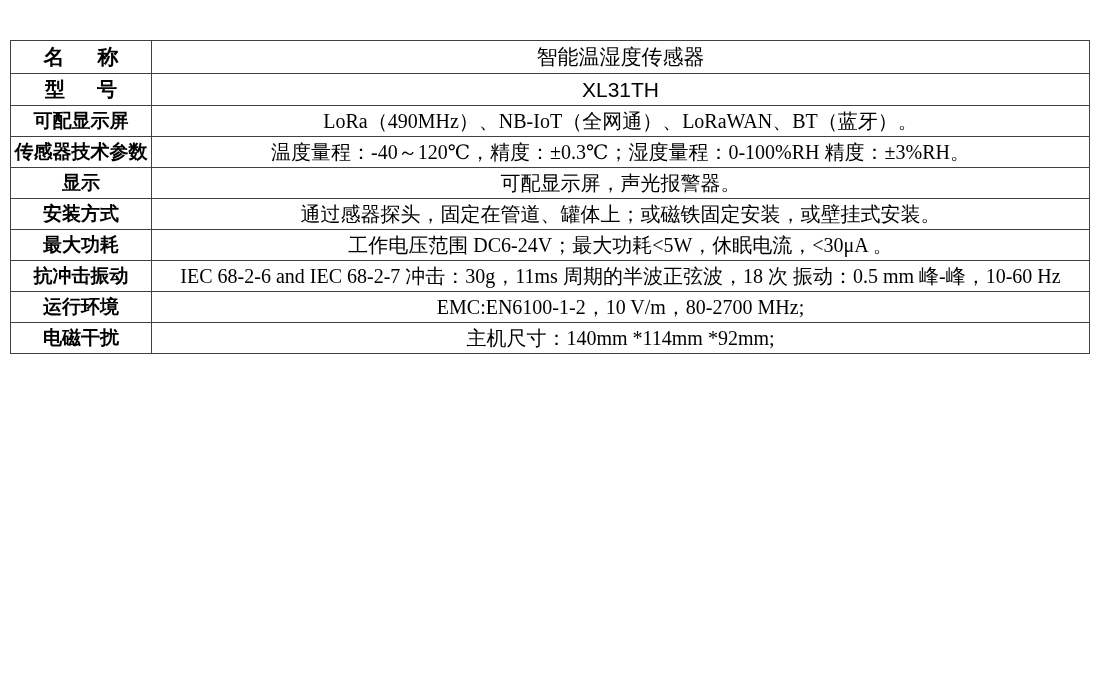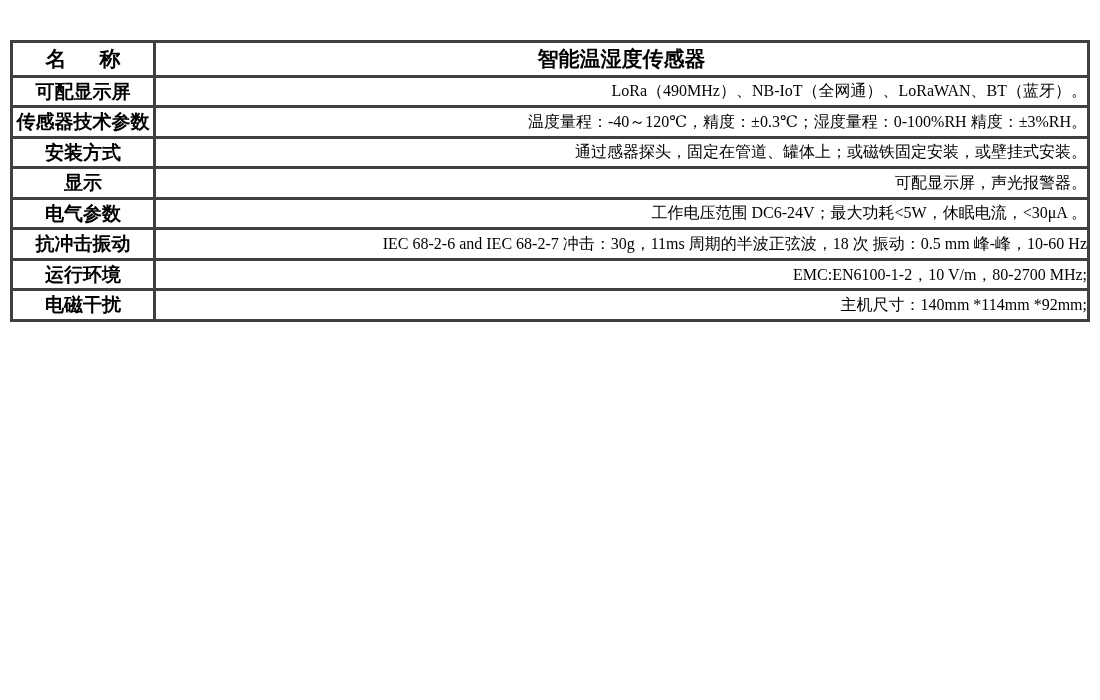--- a/index.html
+++ b/index.html
@@ -19,45 +19,44 @@
     left: 10px;
     top: 40px;
     width: 1080px;
   }
   table.spec {
     border-collapse: collapse;
     width: 1080px;
     table-layout: fixed;
   }
   table.spec td {
-    border: 3px solid #404040;
+    border: 1px solid #404040;
     padding: 0;
     vertical-align: middle;
   }
   td.label {
     width: 140px;
     text-align: center;
     font-weight: bold;
     font-size: 19px;
     line-height: 1.45;
     padding: 6px 2px;
     font-family: "Liberation Sans", "DejaVu Sans", sans-serif;
   }
   td.value {
-    text-align: right;
-    font-size: 16px;
+    text-align: center;
+    font-size: 20px;
     line-height: 1.5;
     padding: 7px 0 7px 10px;
     font-family: "Liberation Serif", "DejaVu Serif", serif;
   }
   td.value.center {
     text-align: center;
     font-size: 21px;
     font-family: "Liberation Sans", "DejaVu Sans", sans-serif;
-    font-weight: bold;
   }
   td.label.wide-space {
     letter-spacing: 6px;
     text-indent: 6px;
   }
   .row-name td.label { font-size: 21px; }
   .row-model td.label { font-size: 20px; }
   .twoline { line-height: 1.7; }
   .label-twoline {
     line-height: 1.75;
@@ -68,43 +67,47 @@
 
 <div class="sheet">
   <table class="spec">
     <tbody>
 
       <tr class="row-name">
         <td class="label wide-space">名　称</td>
         <td class="value center">智能温湿度传感器</td>
       </tr>
 
+      <tr class="row-model">
+        <td class="label wide-space">型　号</td>
+        <td class="value center">XL31TH</td>
+      </tr>
 
       <tr>
         <td class="label">可配显示屏</td>
         <td class="value">LoRa（490MHz）、NB-IoT（全网通）、LoRaWAN、BT（蓝牙）。</td>
       </tr>
 
       <tr>
         <td class="label label-twoline">传感器技术参数</td>
         <td class="value twoline">温度量程：-40～120℃，精度：±0.3℃；湿度量程：0-100%RH 精度：±3%RH。</td>
       </tr>
 
       <tr>
+        <td class="label">显示</td>
+        <td class="value">可配显示屏，声光报警器。</td>
+      </tr>
+
+      <tr>
         <td class="label">安装方式</td>
         <td class="value">通过感器探头，固定在管道、罐体上；或磁铁固定安装，或壁挂式安装。</td>
       </tr>
 
       <tr>
-        <td class="label">显示</td>
-        <td class="value">可配显示屏，声光报警器。</td>
-      </tr>
-
-      <tr>
-        <td class="label">电气参数</td>
+        <td class="label">最大功耗</td>
         <td class="value">工作电压范围 DC6-24V；最大功耗&lt;5W，休眠电流，&lt;30μA 。</td>
       </tr>
 
 
 
 
       <tr>
         <td class="label">抗冲击振动</td>
         <td class="value twoline">IEC 68-2-6 and IEC 68-2-7 冲击：30g，11ms 周期的半波正弦波，18 次 振动：0.5 mm 峰-峰，10-60 Hz</td>
       </tr>

